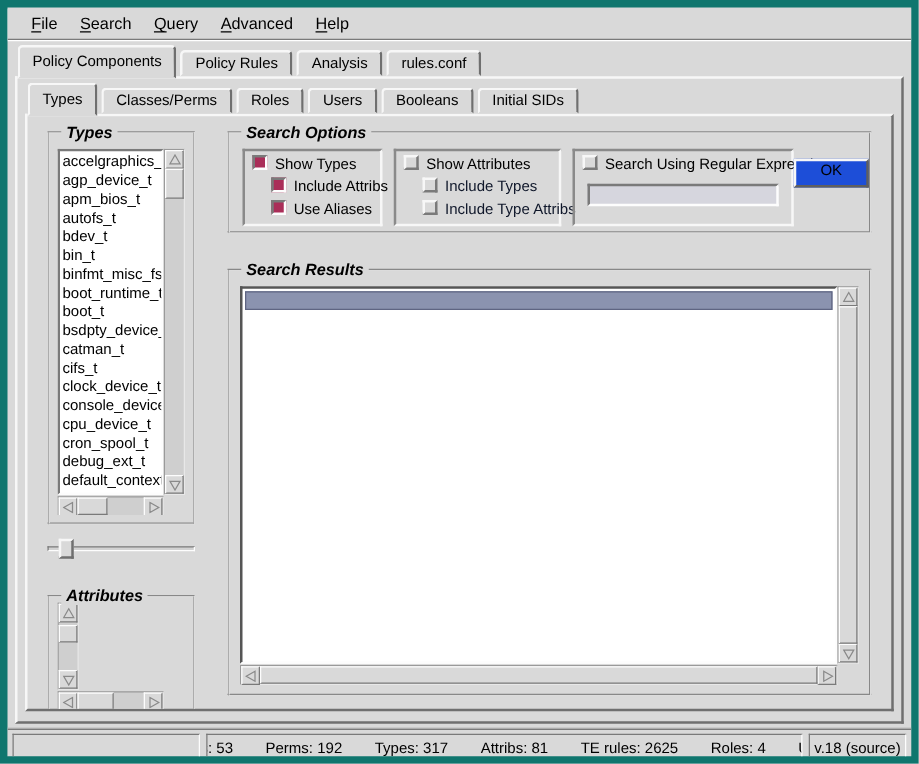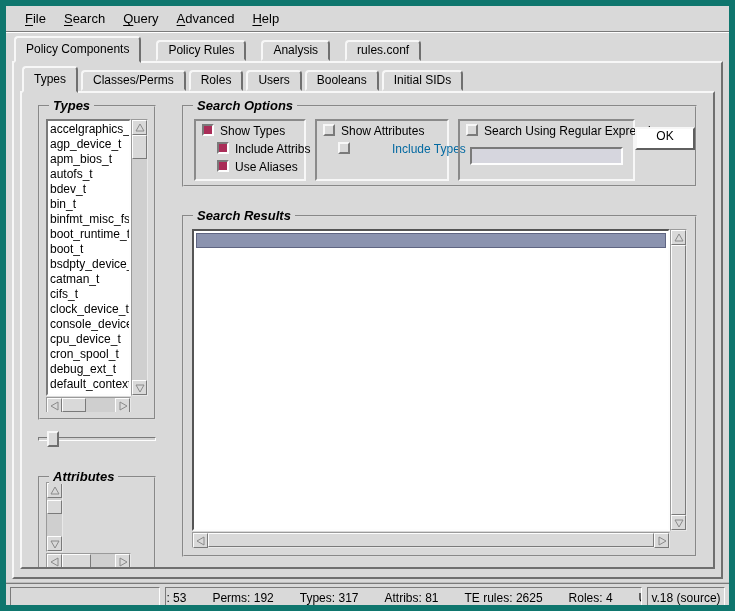--- a/index.html
+++ b/index.html
@@ -27,21 +27,21 @@
     padding-left: 10px;
     border-bottom: 1px solid #7a7a7a;
     box-shadow: 0 1px 0 #ffffff;
     font-size: 13px;
   }
   .menu-item { padding: 3px 9px; cursor: default; }
   .mu { text-decoration: underline; text-underline-offset: 2px; }
 
   
   .tabrow { display: flex; align-items: flex-end; position: relative; z-index: 3; flex: none; }
-  .outer-tabrow { padding-left: 8px; margin-top: 7px; height: 22px; gap: 12px; }
+  .outer-tabrow { padding-left: 8px; margin-top: 7px; height: 22px; }
   .tab {
     background: #d9d9d9;
     border: 2px solid;
     border-color: #f7f7f7 #6f6f6f transparent #f7f7f7;
     border-radius: 4px 4px 0 0;
     padding: 1px 10px 2px 10px;
     margin-right: 3px;
     font-size: 12px;
     white-space: nowrap;
     cursor: default;
@@ -137,33 +137,33 @@
   .g2 { width: 134px; margin-right: 9px; }
   .g3 { width: 177px; }
   .cb-row { display: flex; align-items: flex-start; gap: 6px; height: 18px; cursor: default; }
   .cb-row.indent { margin-left: 15px; }
   .cb-ind {
     width: 12px; height: 12px; flex: none;
     background: #d9d9d9;
     border: 2px solid; border-color: #f7f7f7 #7a7a7a #7a7a7a #f7f7f7;
   }
   .cb-ind.checked { background: #aa2d58; border-color: #7a7a7a #fdfdfd #fdfdfd #7a7a7a; }
-  .cb-row.disabled .cb-label { color: #0369a1; margin-left: 36px; }
+  .cb-row.disabled .cb-label { color: #0f172a; }
   .cb-label { font-size: 12px; white-space: nowrap; }
   .entry {
     display: block; width: calc(100% - 8px); height: 18px; margin: 5px 4px 0 4px;
     background: #d6d6de;
     border: 2px solid; border-color: #7a7a7a #fdfdfd #fdfdfd #7a7a7a;
     font-family: "Liberation Sans", sans-serif; font-size: 12px; padding: 0 3px;
     outline: none;
   }
   .ok-btn {
     margin-left: auto; margin-right: 14px; margin-top: 8px;
     width: 60px; height: 23px; flex: none;
-    background: #ffffff;
+    background: #1d4ed8;
     border: 2px solid; border-color: #f7f7f7 #5f5f5f #5f5f5f #f7f7f7;
     font-family: "Liberation Sans", sans-serif; font-size: 12px;
     text-align: center; cursor: default;
   }
   .search-results { flex: 1; margin-top: 28px; padding: 12px 8px 8px 8px; }
   .sr-grid { width: 100%; height: 100%; display: grid; grid-template-columns: 1fr 17px; grid-template-rows: 1fr 16px; }
   .sr-text {
     background: #fff;
     border: 2px solid; border-color: #555 #fdfdfd #fdfdfd #555;
     overflow: hidden; padding: 2px;
@@ -351,20 +351,24 @@
 
           <div class="opt-group g2">
             <div class="cb-row">
               <span class="cb-ind"></span>
               <span class="cb-label">Show Attributes</span>
             </div>
             <div class="cb-row indent disabled">
               <span class="cb-ind"></span>
               <span class="cb-label">Include Types</span>
             </div>
+            <div class="cb-row indent disabled">
+              <span class="cb-ind"></span>
+              <span class="cb-label">Include Type Attribs</span>
+            </div>
           </div>
 
           <div class="opt-group g3">
             <div class="cb-row">
               <span class="cb-ind"></span>
               <span class="cb-label">Search Using Regular Expression</span>
             </div>
             <input class="entry" value="" style="">
           </div>
 

